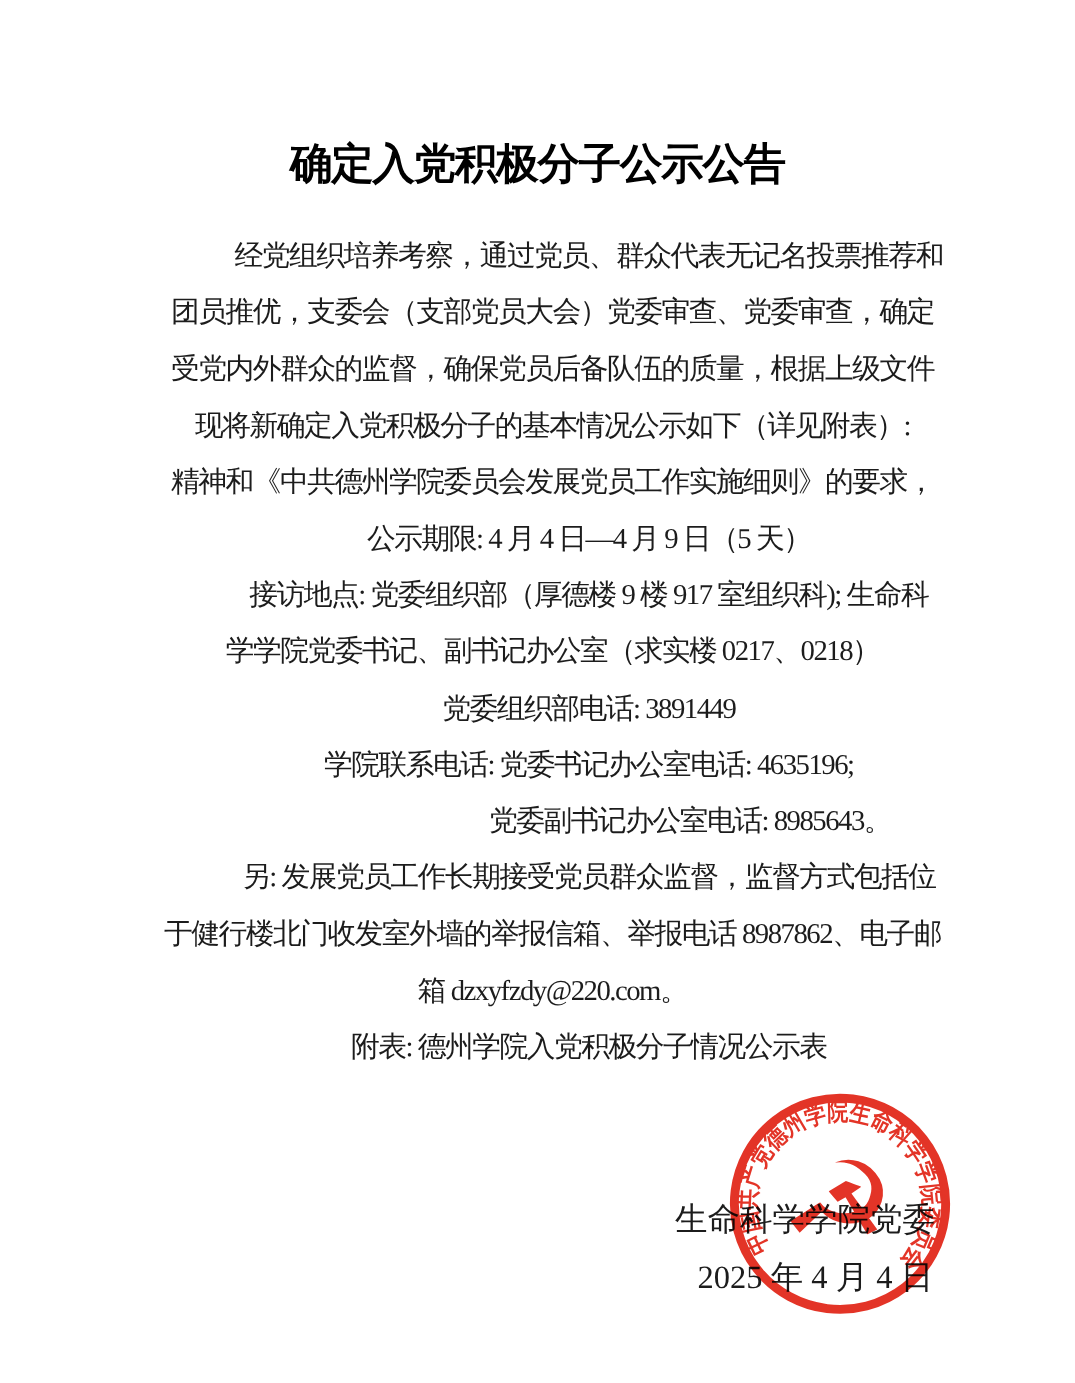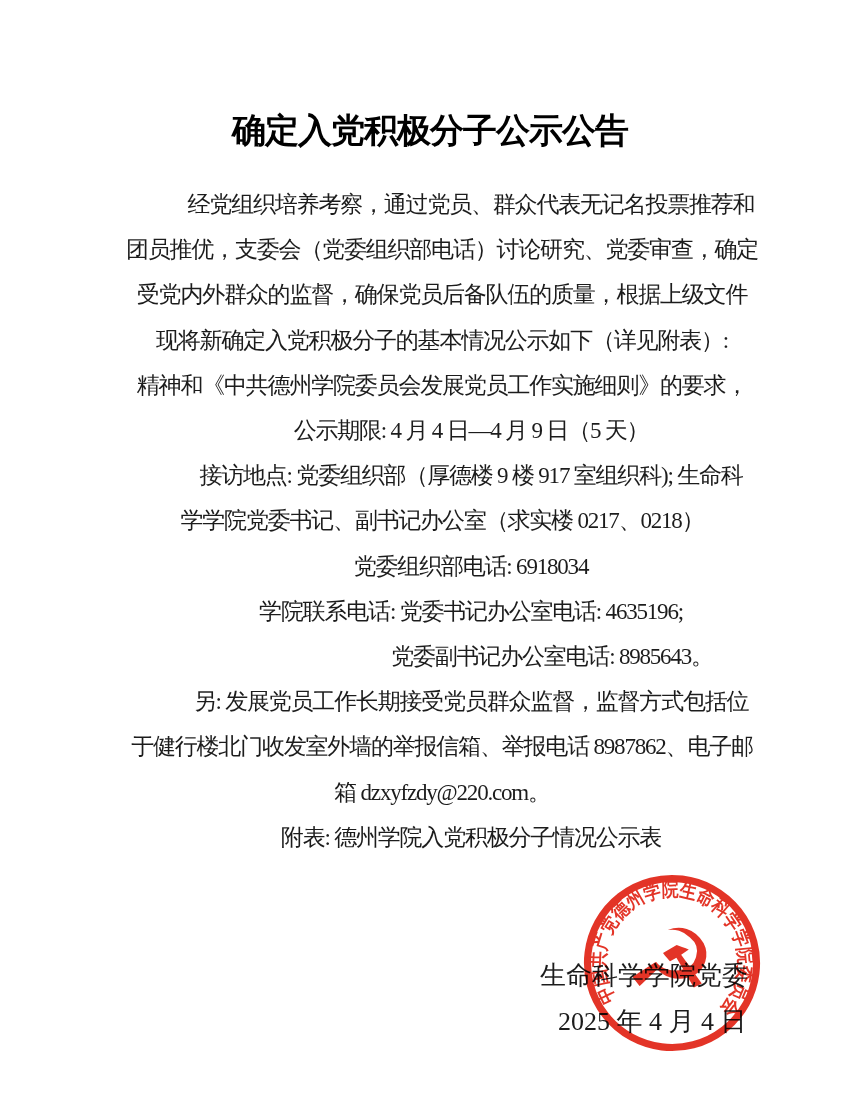--- a/index.html
+++ b/index.html
@@ -60,28 +60,28 @@
 </style>
 </head>
 <body>
 
 <div class="page">
 
   <div class="doc-title">确定入党积极分子公示公告</div>
 
   <div class="doc-body">
     <div class="line indent">经党组织培养考察，通过党员、群众代表无记名投票推荐和</div>
-    <div class="line">团员推优，支委会（党委组织部电话）讨论研究、党委审查，确定</div>
+    <div class="line">团员推优，支委会（支部党员大会）党委审查、党委审查，确定</div>
     <div class="line">受党内外群众的监督，确保党员后备队伍的质量，根据上级文件</div>
     <div class="line">现将新确定入党积极分子的基本情况公示如下（详见附表）:</div>
     <div class="line">精神和《中共德州学院委员会发展党员工作实施细则》的要求，</div>
     <div class="line indent">公示期限: 4 月 4 日—4 月 9 日（5 天）</div>
     <div class="line indent">接访地点: 党委组织部（厚德楼 9 楼 917 室组织科); 生命科</div>
     <div class="line">学学院党委书记、副书记办公室（求实楼 0217、0218）</div>
-    <div class="line indent">党委组织部电话: 6918034</div>
+    <div class="line indent">党委组织部电话: 3891449</div>
     <div class="line indent">学院联系电话: 党委书记办公室电话: 4635196;</div>
     <div class="line indent-deep">党委副书记办公室电话: 8985643。</div>
     <div class="line indent">另: 发展党员工作长期接受党员群众监督，监督方式包括位</div>
     <div class="line">于健行楼北门收发室外墙的举报信箱、举报电话 8987862、电子邮</div>
     <div class="line">箱 dzxyfzdy@220.com。</div>
     <div class="line indent">附表: 德州学院入党积极分子情况公示表</div>
   </div>
 
   <div class="signature">生命科学学院党委</div>
 

